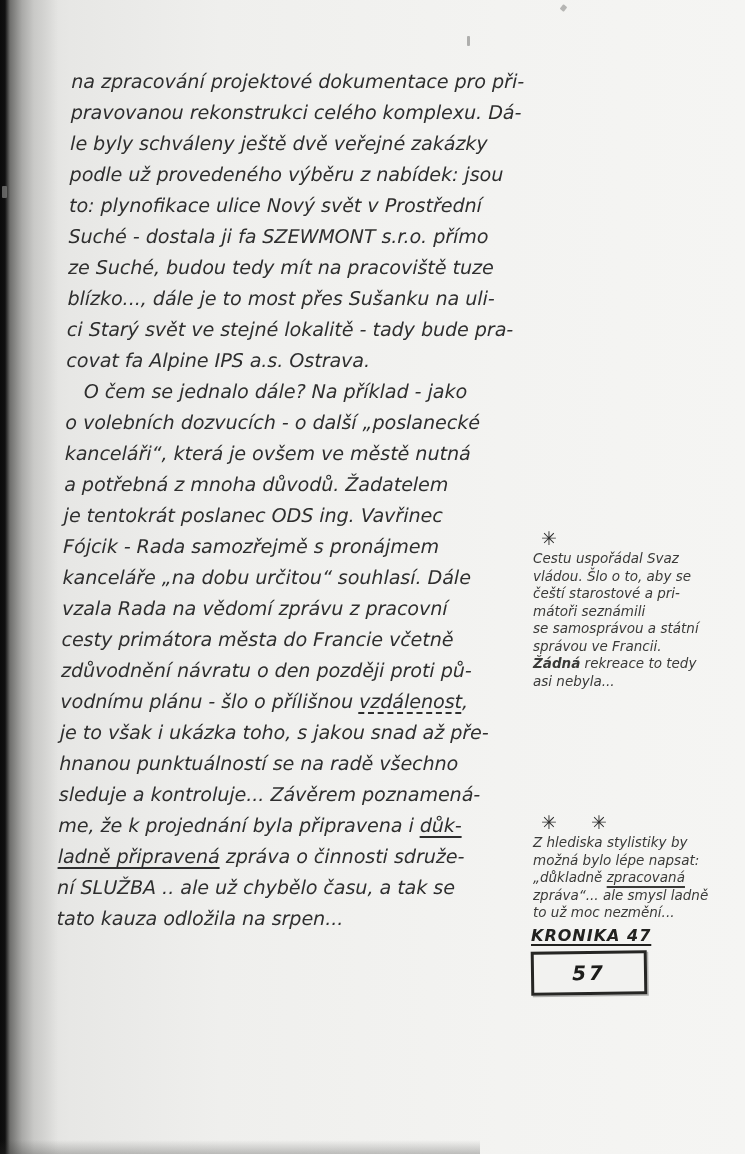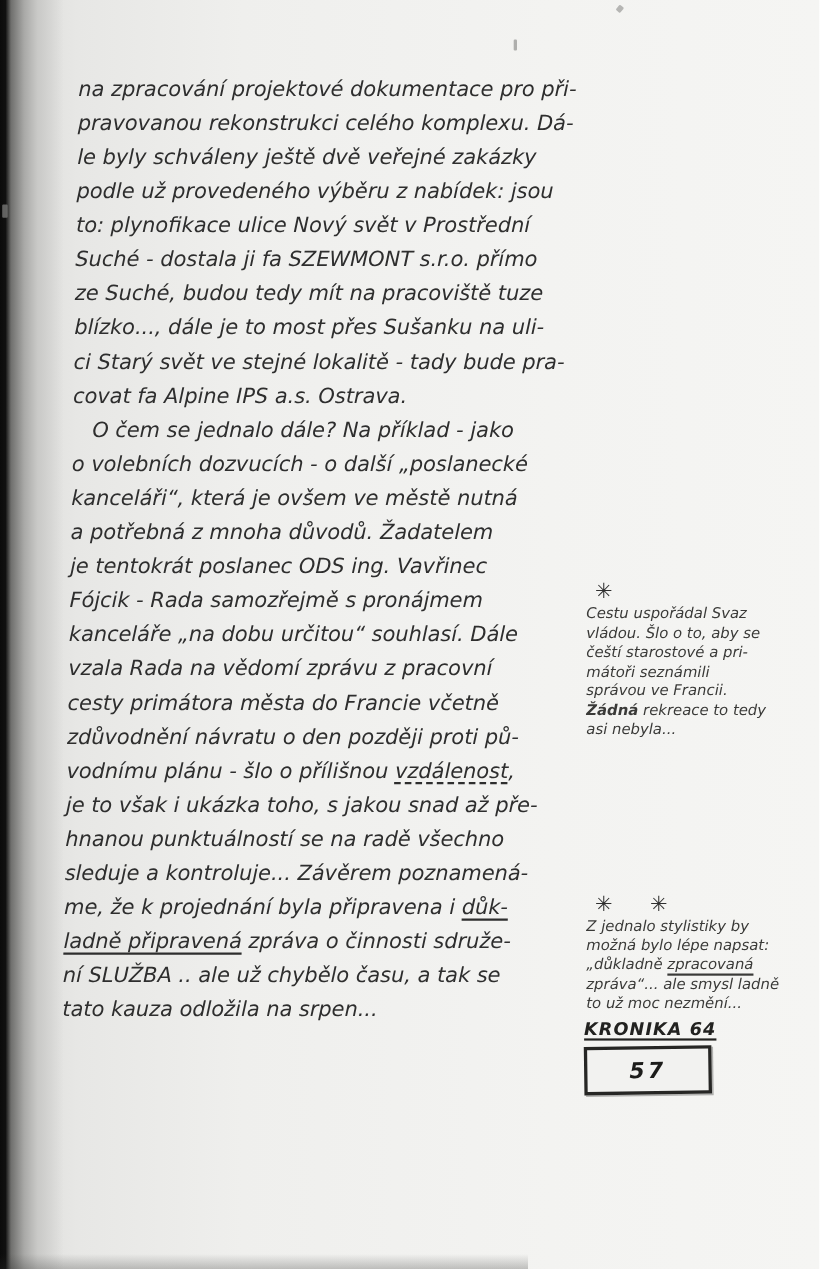--- a/index.html
+++ b/index.html
@@ -106,36 +106,37 @@
       <div class="line"><span>tato kauza odložila na srpen...</span></div>
     </div>
 
   <div class="note note1">
     <div class="note-marker">✳</div>
     <div class="note-lines" id="note1-lines">
         <div class="line"><span>Cestu uspořádal Svaz</span></div>
         <div class="line"><span>vládou. Šlo o to, aby se</span></div>
         <div class="line"><span>čeští starostové a pri-</span></div>
         <div class="line"><span>mátoři seznámili</span></div>
+        <div class="line"><span>se samosprávou a státní</span></div>
         <div class="line"><span>správou ve Francii.</span></div>
         <div class="line"><span class="bold">Žádná</span><span> rekreace to tedy</span></div>
         <div class="line"><span>asi nebyla...</span></div>
       </div>
   </div>
 
   <div class="note note2">
     <div class="note-marker">✳ ✳</div>
     <div class="note-lines" id="note2-lines">
-        <div class="line"><span>Z jednalo stylistiky by</span></div>
+        <div class="line"><span>Z hlediska stylistiky by</span></div>
         <div class="line"><span>možná bylo lépe napsat:</span></div>
         <div class="line"><span>„důkladně </span><span class="u-solid">zpracovaná</span></div>
         <div class="line"><span>zpráva“... ale smysl ladně</span></div>
         <div class="line"><span>to už moc nezmění...</span></div>
       </div>
   </div>
 
   <div class="footer">
-    <div class="kronika">KRONIKA 64</div>
+    <div class="kronika">KRONIKA 47</div>
     <div class="pagebox">
       <span>57</span>
     </div>
   </div>
 </div>
 
 </body></html>

